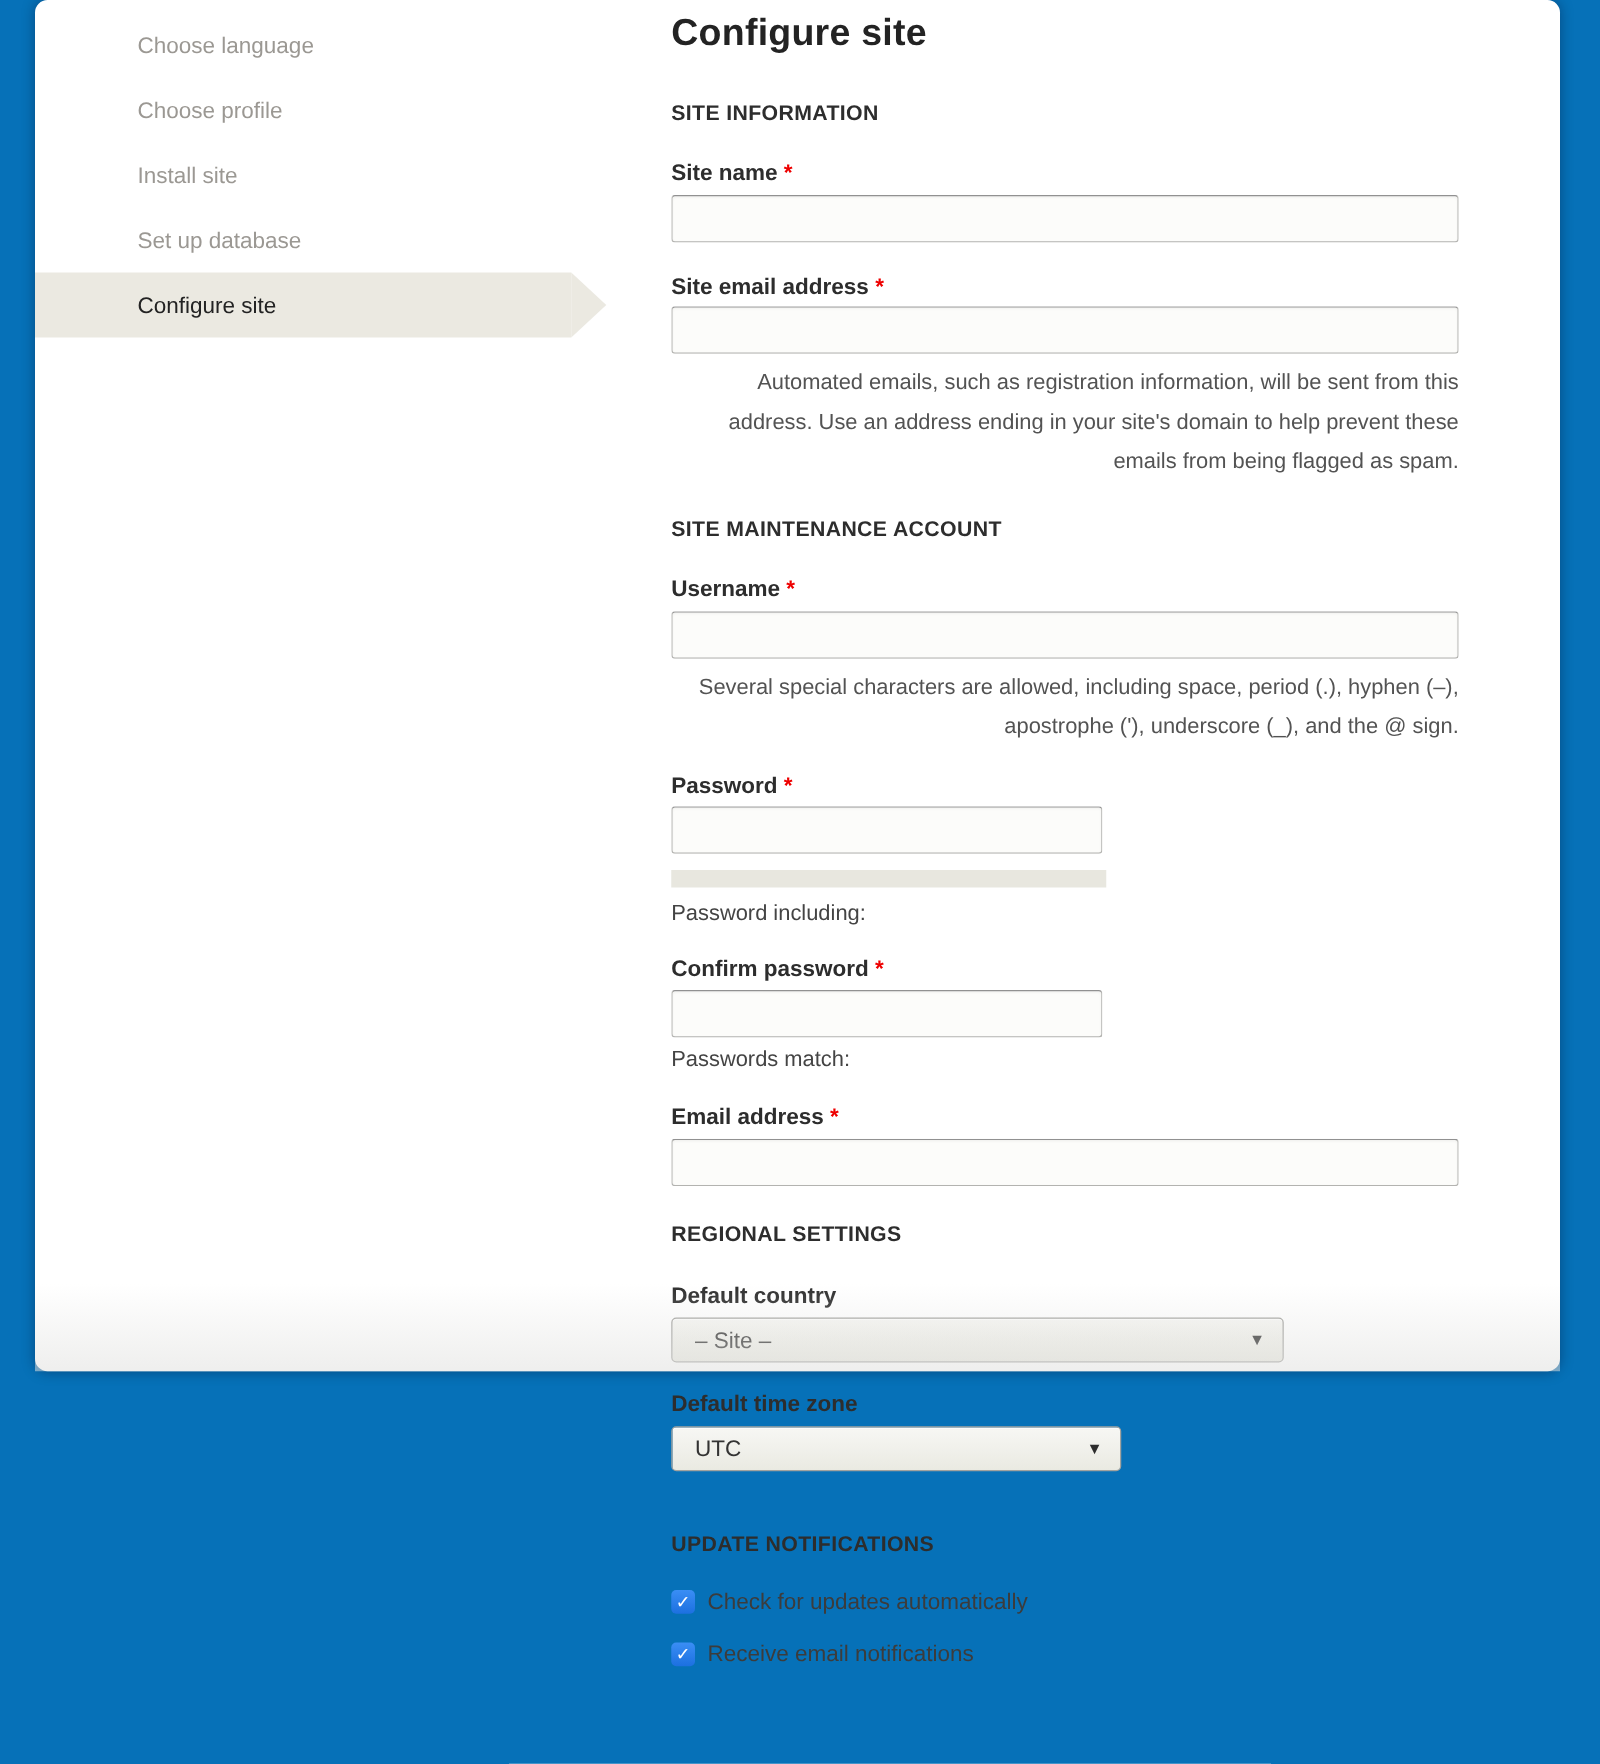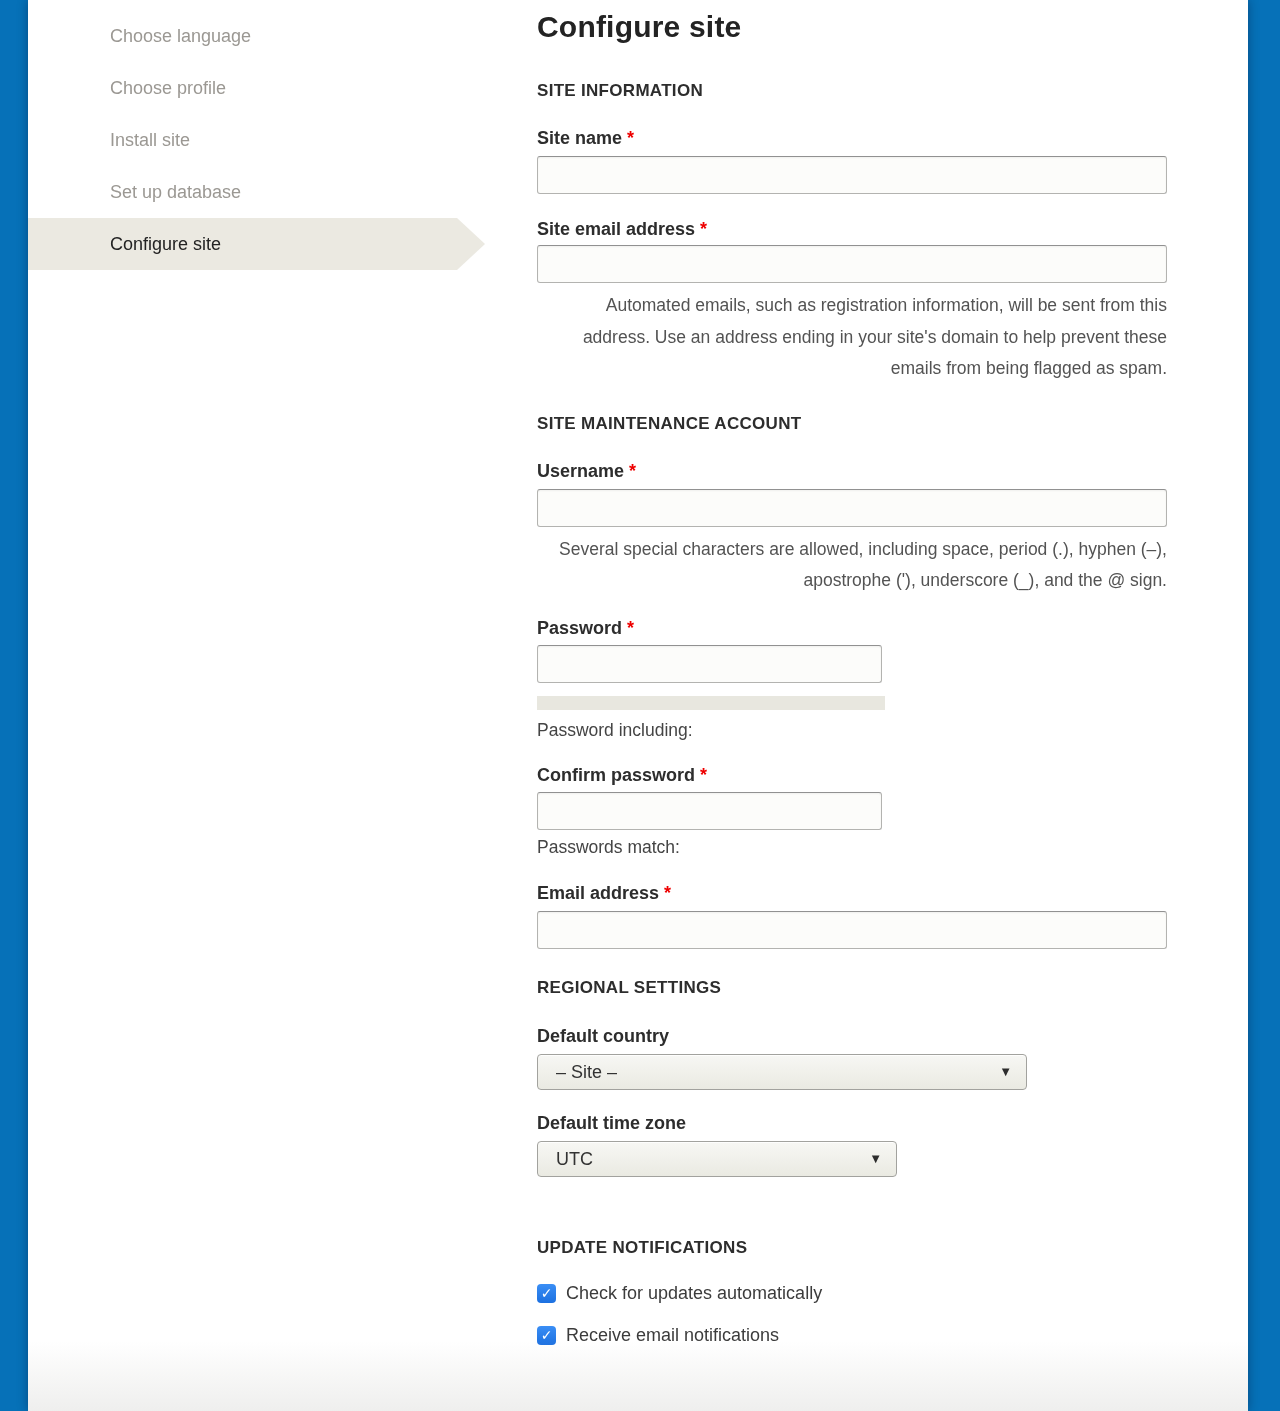--- a/index.html
+++ b/index.html
@@ -8,24 +8,25 @@
     font-family: "Liberation Sans", "DejaVu Sans", sans-serif;
     background: #0671b8;
     position: relative;
     overflow: hidden;
   }
   .card {
     position: absolute;
     left: 28px;
     top: 0;
     width: 1220px;
-    height: 1411px;
+    height: 1097px;
     background: #ffffff;
     box-shadow: 0 0 10px rgba(0,0,30,0.35);
     display: flex;
+    border-radius: 10px;
   }
   .card::after { 
     content: "";
     position: absolute;
     left: 0; right: 0; bottom: 0;
     height: 70px;
     background: linear-gradient(to bottom, rgba(230,230,230,0) 0%, rgba(225,225,223,0.55) 100%);
     pointer-events: none;
   }
 
@@ -237,21 +238,21 @@
       <span>– Site –</span>
       <span class="select-arrow">▼</span>
     </div>
 
     <div class="field-label" style="margin-top:21px">Default time zone</div>
     <div class="select timezone" style="margin-top:6px">
       <span>UTC</span>
       <span class="select-arrow">▼</span>
     </div>
 
-    <div class="section-heading" style="margin-top:60px">UPDATE NOTIFICATIONS</div>
+    <div class="section-heading" style="margin-top:48px">UPDATE NOTIFICATIONS</div>
 
     <div class="checkbox-row" style="margin-top:24px">
       <span class="checkbox">✓</span>
       <span>Check for updates automatically</span>
     </div>
 
     <div class="checkbox-row">
       <span class="checkbox">✓</span>
       <span>Receive email notifications</span>
     </div>

